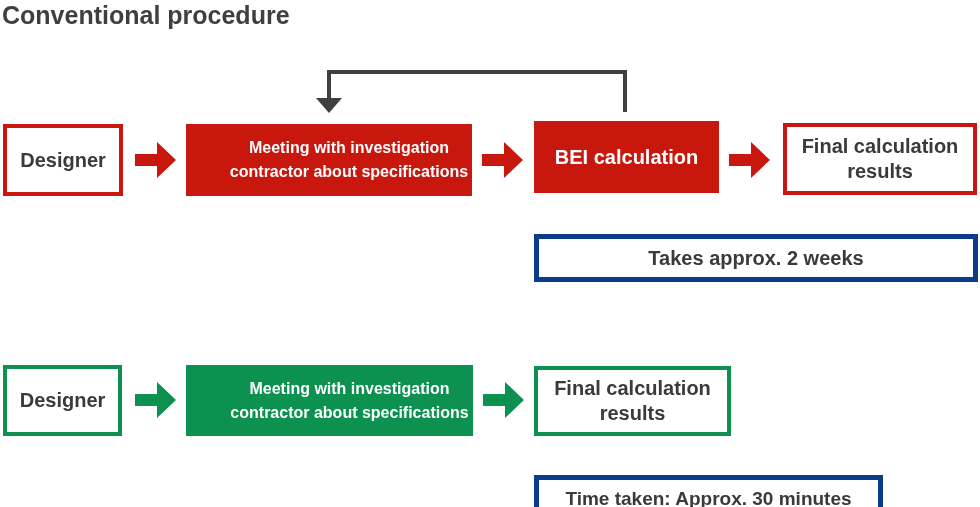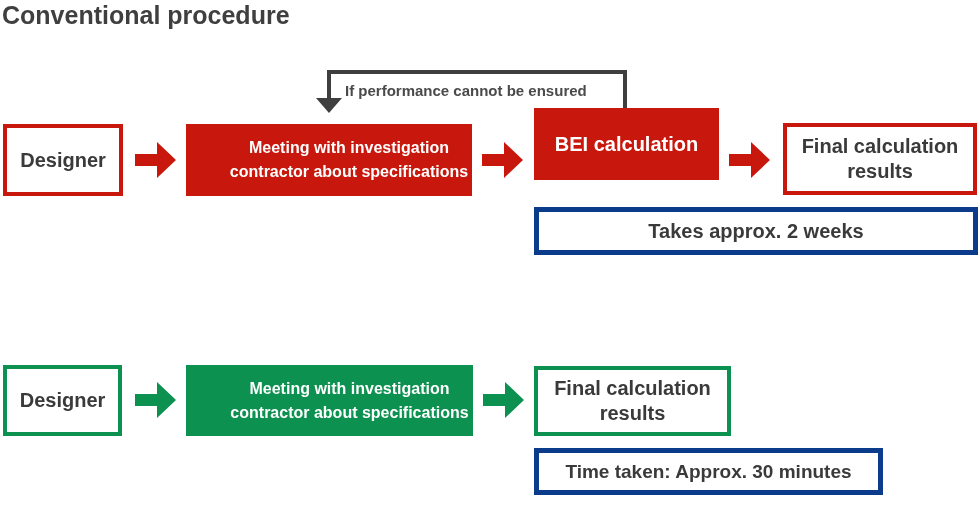--- a/index.html
+++ b/index.html
@@ -17,60 +17,59 @@
   }
   .box-outline-red{background:#fff;border:4px solid var(--red);color:var(--text);}
   .box-outline-green{background:#fff;border:4px solid var(--green);color:var(--text);}
   .box-filled-red{background:var(--red);color:#fff;}
   .box-filled-green{background:var(--green);color:#fff;}
   .box-label-lg{font-size:20px;line-height:25px;white-space:pre-line;}
   .box-label-sm{font-size:16px;line-height:24px;white-space:pre-line;margin-left:40px;}
   .duration{
     position:absolute;display:flex;align-items:center;justify-content:center;
     box-sizing:border-box;background:#fff;border:5px solid var(--blue);
-    color:var(--text);font-weight:bold;text-align:center;
+    color:var(--text);font-weight:bold;text-align:center;margin-top:27px;
   }
   .arrow-svg{position:absolute;display:block;}
   .loop-svg{position:absolute;display:block;}
   .loop-label{
     position:absolute;font-size:15px;font-weight:bold;color:var(--loop);
     white-space:nowrap;line-height:18px;
   }
 </style>
 </head>
 <body>
 
 <div class="canvas">
 
   <div class="heading" style="top:0px;">Conventional procedure</div>
 
   <svg class="loop-svg" style="left:310px;top:60px;" width="330" height="58" viewBox="0 0 330 58">
     <polyline points="19,40 19,12 315,12 315,52" fill="none" stroke-width="4" stroke="#3F3F3F"></polyline>
     <polygon points="6,38 32,38 19,53" fill="#3F3F3F"></polygon>
   </svg>
-  <div class="loop-label" style="left:345px;top:82px;">If performance cannot be ensured</div>
 
   <div class="box box-outline-red" style="left:3px;top:124px;width:120px;height:72px;">
     <span class="box-label-lg">Designer</span>
   </div>
 
   <svg class="arrow-svg" style="left:135px;top:141px;" width="42" height="38" viewBox="0 0 42 38">
     <polygon points="0,13 22,13 22,1 41,19 22,37 22,25 0,25" fill="#C8180D"></polygon>
   </svg>
 
   <div class="box box-filled-red" style="left:186px;top:124px;width:286px;height:72px;">
     <span class="box-label-sm">Meeting with investigation
 contractor about specifications</span>
   </div>
 
   <svg class="arrow-svg" style="left:482px;top:141px;" width="42" height="38" viewBox="0 0 42 38">
     <polygon points="0,13 22,13 22,1 41,19 22,37 22,25 0,25" fill="#C8180D"></polygon>
   </svg>
 
-  <div class="box box-filled-red" style="left:534px;top:108px;width:185px;height:72px;">
+  <div class="box box-filled-red" style="left:534px;top:121px;width:185px;height:72px;">
     <span class="box-label-lg">BEI calculation</span>
   </div>
 
   <svg class="arrow-svg" style="left:729px;top:141px;" width="42" height="38" viewBox="0 0 42 38">
     <polygon points="0,13 22,13 22,1 41,19 22,37 22,25 0,25" fill="#C8180D"></polygon>
   </svg>
 
   <div class="box box-outline-red" style="left:783px;top:123px;width:194px;height:72px;">
     <span class="box-label-lg">Final calculation
 results</span>

